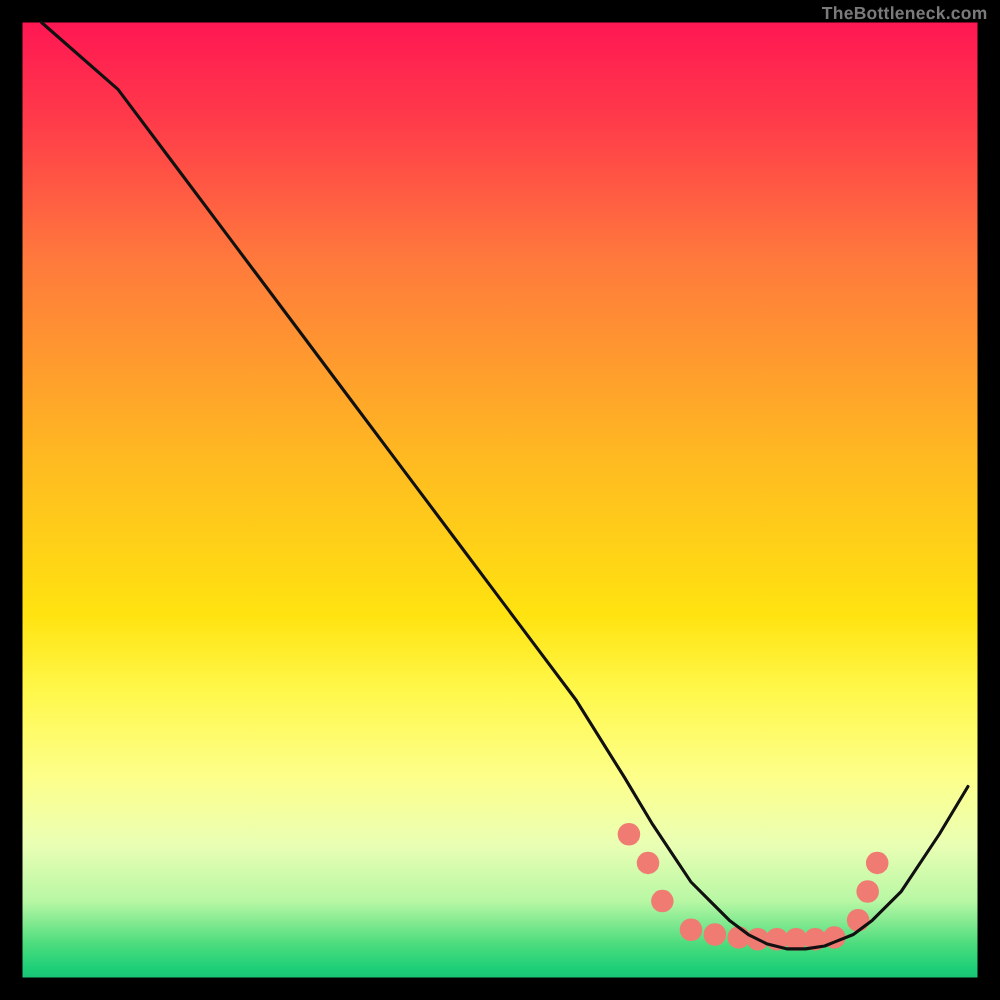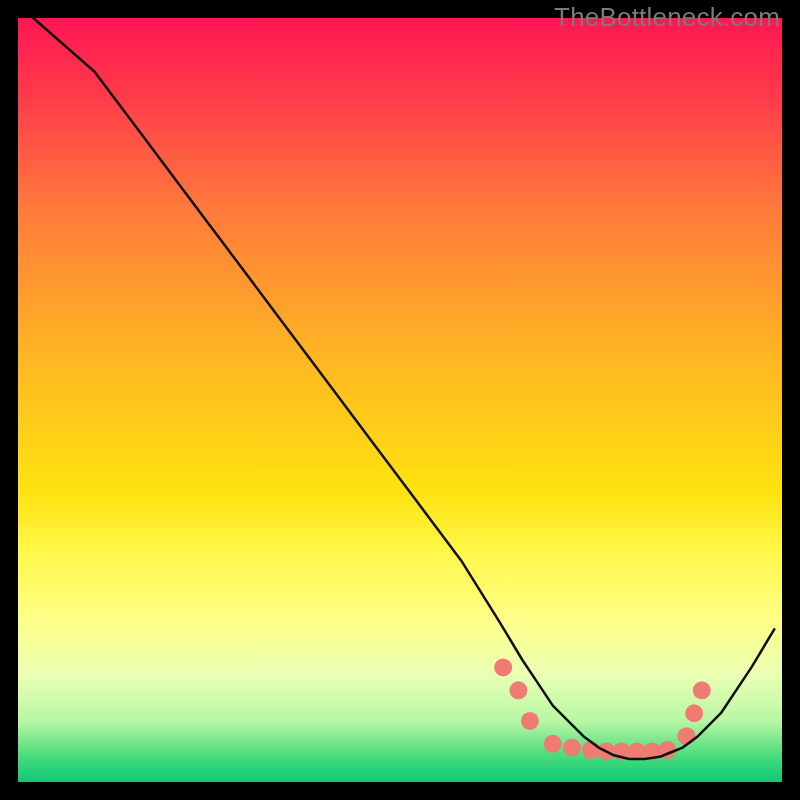--- a/index.html
+++ b/index.html
@@ -19,24 +19,24 @@
     position: absolute;
     top: 0;
     left: 0;
     width: 800px;
     height: 800px;
     display: block;
   }
   .watermark {
     position: absolute;
     top: 2px;
-    right: 20px;
+    right: 10px;
     font-family: Arial, Helvetica, sans-serif;
-    font-size: 26px;
-    font-weight: 400;
+    font-size: 14px;
+    font-weight: 700;
     color: #7a7a7a;
     letter-spacing: 0.2px;
     user-select: none;
   }
 </style>
 </head>
 <body>
 
 <div class="stage">
   <svg id="chart-svg" viewBox="0 0 800 800" aria-hidden="true">

